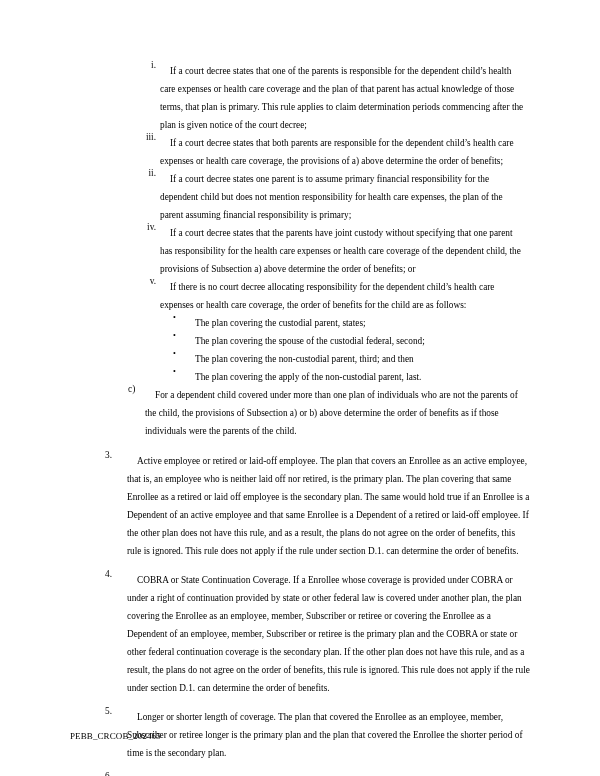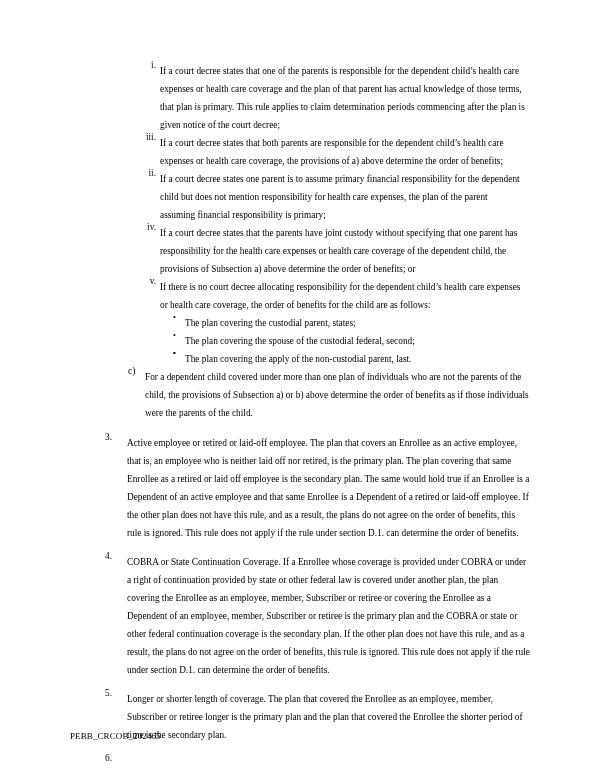--- a/index.html
+++ b/index.html
@@ -27,21 +27,21 @@
     position: absolute;
     left: 70px;
     top: 60px;
     width: 460px;
   }
 
   .para, .li-text {
     font-size: 9.3px;
     line-height: 11.55px;
     text-align: left;
-    margin: 0;
+    margin: 10px;
     hyphens: none;
   }
   .spacer-md { height: 12px; }
 
   
   .roman-list {
     list-style: none;
     margin: 0;
     padding: 0;
   }
@@ -164,20 +164,21 @@
       <li class="bullet-item">
         <span class="bullet-dot">•</span>
         <span class="li-text">The plan covering the custodial parent, states;</span>
       </li>
       <li class="bullet-item">
         <span class="bullet-dot">•</span>
         <span class="li-text">The plan covering the spouse of the custodial federal, second;</span>
       </li>
       <li class="bullet-item">
         <span class="bullet-dot">•</span>
+        <span class="li-text">The plan covering the non-custodial parent, third; and then</span>
       </li>
       <li class="bullet-item">
         <span class="bullet-dot">•</span>
         <span class="li-text">The plan covering the apply of the non-custodial parent, last.</span>
       </li>
     </ul>
 
     <div class="letter-item">
       <span class="letter-marker">c)</span>
       <span class="li-text">For a dependent child covered under more than one plan of individuals who are not the parents of the child, the provisions of Subsection a) or b) above determine the order of benefits as if those individuals were the parents of the child.</span>

